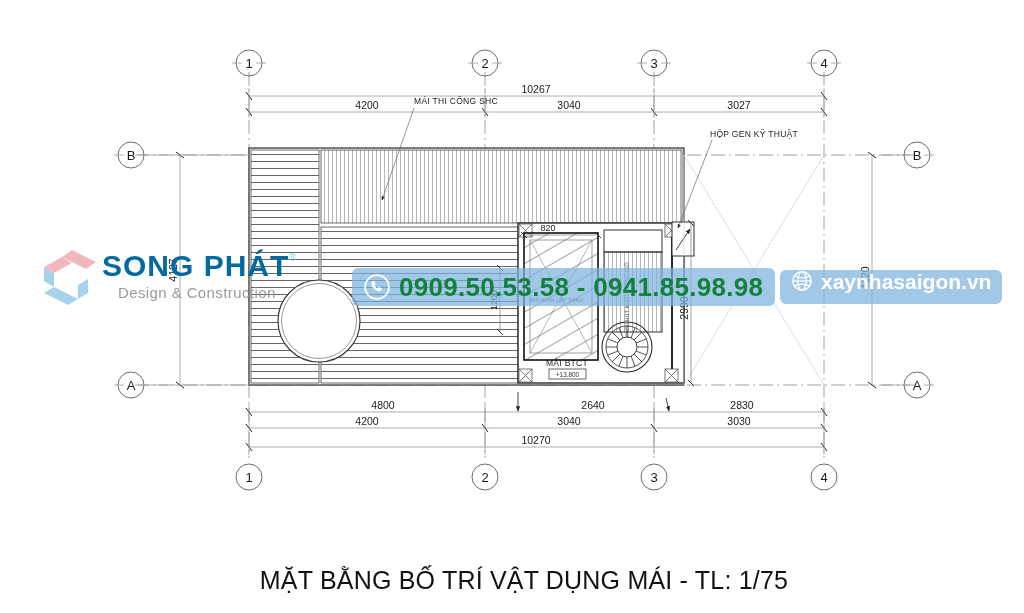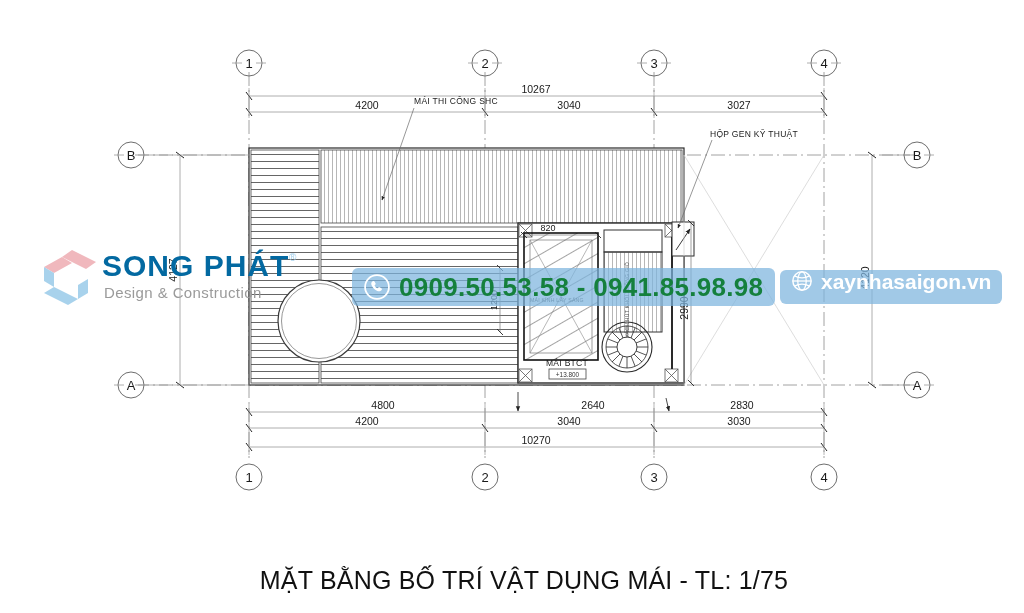--- a/index.html
+++ b/index.html
@@ -15,21 +15,21 @@
   .wm-logo .mark{position:absolute;left:0;top:2px;width:56px;height:58px;}
   .wm-logo .name{
     position:absolute;left:60px;top:3px;font-size:30px;font-weight:bold;
     letter-spacing:1px;color:#0369a1;font-family:"Liberation Sans",sans-serif;
     white-space:nowrap;
   }
   .wm-logo .reg{
     position:absolute;left:247px;top:6px;font-size:10px;color:#9fcdea;font-weight:normal;
   }
   .wm-logo .sub{
-    position:absolute;left:62px;top:38px;font-size:15px;color:#9a9a9a;
+    position:absolute;left:76px;top:38px;font-size:15px;color:#9a9a9a;
     letter-spacing:.4px;white-space:nowrap;
   }
 
   
   .wm-phone{
     position:absolute;left:352px;top:268px;height:38px;
     background:rgba(125,180,222,.72);border-radius:6px;
     display:flex;align-items:center;padding:0 12px;gap:9px;pointer-events:none;
   }
   .wm-phone .txt{

